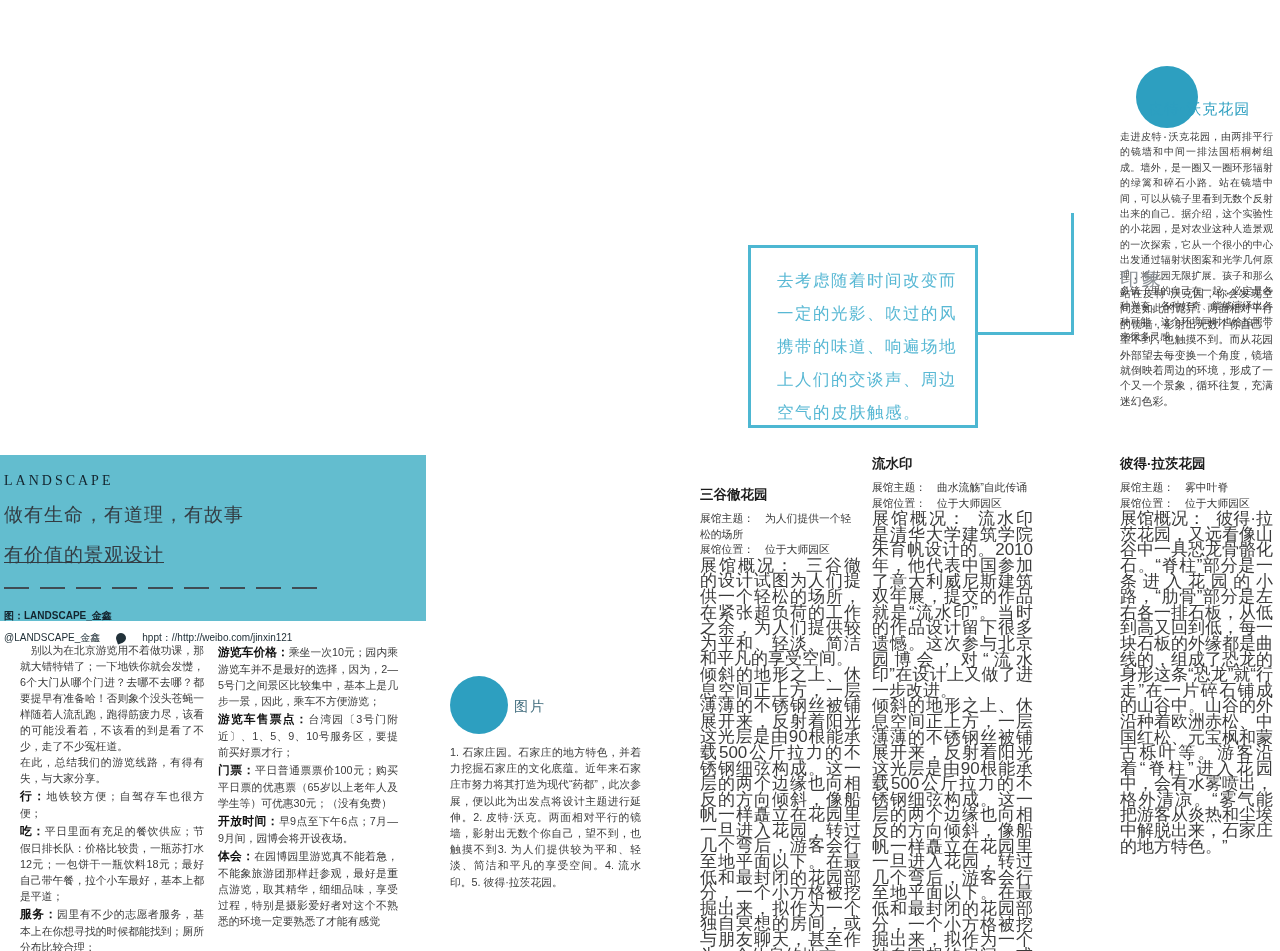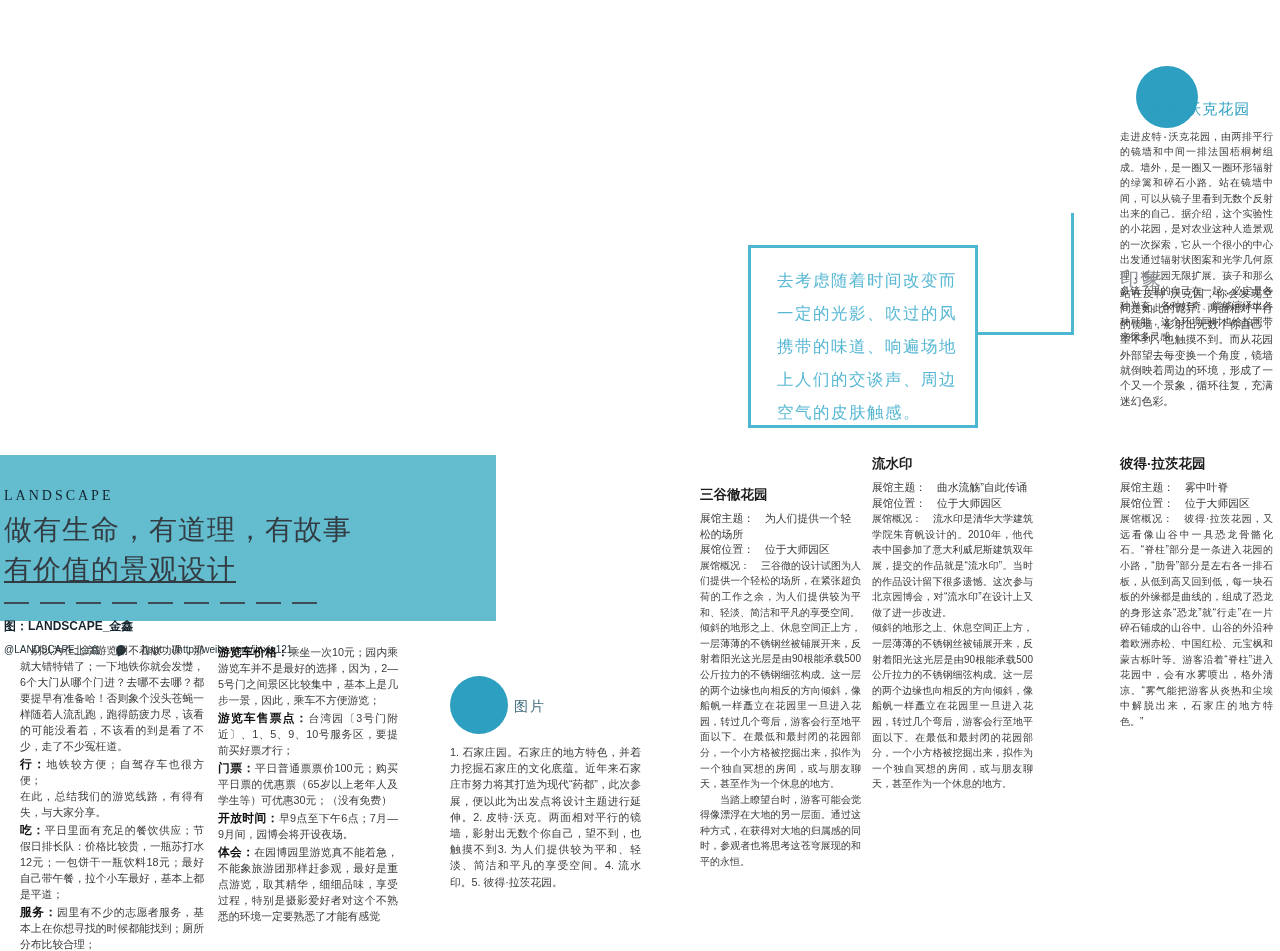--- a/index.html
+++ b/index.html
@@ -22,36 +22,36 @@
   
   .photoB { left:333; top:65; width:307; height:482; background:linear-gradient(#f5f1ea, #ece8e0 70%, #ddd9d1); }
   .pb-brickL { position:absolute; left:0; top:0; width:26px; height:100%;
     background:repeating-linear-gradient(#cdcac4 0 11px, #a8a5a0 11px 13px); }
   .pb-brickBand { position:absolute; left:0; top:318px; width:100%; height:64px;
     background:repeating-linear-gradient(#b4b1ac 0 10px, #8f8c87 10px 12px); }
   .pb-steps { position:absolute; left:0; bottom:0; width:100%; height:100px; }
   .pb-step { position:absolute; left:0; width:100%; }
 
   
-  .banner { position:absolute; left:0; top:455px; width:496px; height:166px;
-    background:rgba(86,183,203,0.92); padding:33px 0 0 4px; }
+  .banner { position:absolute; left:0; top:455px; width:426px; height:166px;
+    background:rgba(86,183,203,0.92); padding:18px 0 0 4px; }
   .brand { font-family:"Liberation Serif", serif; font-size:14px; letter-spacing:3px; color:#13242e; }
-  .banner-title { font-size:28px; line-height:40px; letter-spacing:1px; color:#333c43; margin-top:6px; }
+  .banner-title { font-size:19px; line-height:40px; letter-spacing:1px; color:#333c43; margin-top:6px; }
   .banner-dashes { width:320px; height:2px; margin-top:12px;
     background:repeating-linear-gradient(90deg,#404c54 0 25px, transparent 25px 36px); }
-  .banner-credit { margin-top:14px; font-size:12px; font-weight:bold; color:#13242e; }
+  .banner-credit { margin-top:20px; font-size:10px; font-weight:bold; color:#13242e; }
   .banner-social { margin-top:8px; font-size:10px; color:#1b2b33; display:flex; align-items:center; gap:16px; }
   .weibo-glyph { display:inline-block; width:10px; height:10px; border-radius:50% 50% 50% 0; background:#22323a; transform:rotate(-20deg); }
 
   
   .smalltext { font-size:10.8px; line-height:16px; color:#3a3a3a; text-align:justify; }
   .colL1 { position:absolute; left:20px; top:642px; width:184px; }
   .colL2 { position:absolute; left:218px; top:642px; width:180px; }
   .tip { margin-top:2px; }
-  .tip b { font-size:11.8px; color:#111; }
+  .tip b { font-size:11.8px; color:#111;font-family:Liberation Mono, monospace; }
   .indent1 { text-indent:1em; }
 
   
   .photoT { left:700; top:65; width:326; height:213; background:linear-gradient(#f2f6f4, #dfe8e2 45%); }
   .pt-canopy { position:absolute; left:0; top:0; width:100%; height:105px;
     background-image:
       radial-gradient(closest-side,#507e44,rgba(80,126,68,0)),
       radial-gradient(closest-side,#6d9a56,rgba(109,154,86,0)),
       radial-gradient(closest-side,#49773f,rgba(73,119,63,0)),
       radial-gradient(closest-side,#6d9a56,rgba(109,154,86,0)),
@@ -88,21 +88,21 @@
   .sb-imp { position:absolute; left:1120px; top:286px; width:153px; font-size:10.8px; line-height:15.4px; color:#3a3a3a; text-align:justify; }
 
   
   .gcol { position:absolute; top:455px; }
   .g1 { left:700px; width:161px;margin-top:31px; }
   .g2 { left:872px; width:161px; }
   .g3 { left:1120px; width:153px; }
   .g-title { font-size:13.5px; font-weight:bold; color:#1c1c1c; margin-bottom:7px; }
   .kv { font-size:10.8px; line-height:15.6px; color:#3a3a3a; }
   .kv .k { margin-right:11px;text-align:right; }
-  .g-body { font-size:10px; line-height:15.6px; color:#3a3a3a; text-align:justify; }
+  .g-body { font-size:17px; line-height:15.6px; color:#3a3a3a; text-align:justify; }
   .indent2 { text-indent:2em; }
 
   
   .pic-circle { position:absolute; left:450px; top:676px; width:58px; height:58px; border-radius:50%; background:#2d9fc0; }
   .pic-label { position:absolute; left:514px; top:698px; font-size:14px; letter-spacing:2px; color:#3f6b7c; }
   .pic-caption { position:absolute; left:450px; top:744px; width:191px; font-size:10.8px; line-height:16.2px; color:#3a3a3a; text-align:justify; }
 
   
   .photo3 { left:640; top:752; width:212; height:137; background:#eef1f4; }
   .p3-bridge { position:absolute; left:0; top:50px; width:100%; height:13px; background:linear-gradient(#9a6a45,#744e31); }
@@ -171,22 +171,22 @@
     <div class="banner-credit">图：LANDSCAPE_金鑫</div>
     <div class="banner-social">
       <span>@LANDSCAPE_金鑫</span>
       <span class="weibo-glyph"></span>
       <span>hppt：//http://weibo.com/jinxin121</span>
     </div>
   </div>
 
   <div class="colL1">
     <p class="smalltext indent1">别以为在北京游览用不着做功课，那就大错特错了；一下地铁你就会发憷，6个大门从哪个门进？去哪不去哪？都要提早有准备哈！否则象个没头苍蝇一样随着人流乱跑，跑得筋疲力尽，该看的可能没看着，不该看的到是看了不少，走了不少冤枉道。</p>
+    <p class="smalltext">在此，总结我们的游览线路，有得有失，与大家分享。</p>
     <p class="smalltext tip"><b>行：</b><span>地铁较方便；自驾存车也很方便；</span></p>
-    <p class="smalltext">在此，总结我们的游览线路，有得有失，与大家分享。</p>
     <p class="smalltext tip"><b>吃：</b><span>平日里面有充足的餐饮供应；节假日排长队：价格比较贵，一瓶苏打水12元；一包饼干一瓶饮料18元；最好自己带午餐，拉个小车最好，基本上都是平道；</span></p>
     <p class="smalltext tip"><b>服务：</b><span>园里有不少的志愿者服务，基本上在你想寻找的时候都能找到；厕所分布比较合理；</span></p>
 
   </div>
 
   <div class="colL2">
     <p class="smalltext tip"><b>游览车价格：</b><span>乘坐一次10元；园内乘游览车并不是最好的选择，因为，2—5号门之间景区比较集中，基本上是几步一景，因此，乘车不方便游览；</span></p>
     <p class="smalltext tip"><b>游览车售票点：</b><span>台湾园〔3号门附近〕、1、5、9、10号服务区，要提前买好票才行；</span></p>
     <p class="smalltext tip"><b>门票：</b><span>平日普通票票价100元；购买平日票的优惠票（65岁以上老年人及学生等）可优惠30元；（没有免费）</span></p>
     <p class="smalltext tip"><b>开放时间：</b><span>早9点至下午6点；7月—9月间，园博会将开设夜场。</span></p>

